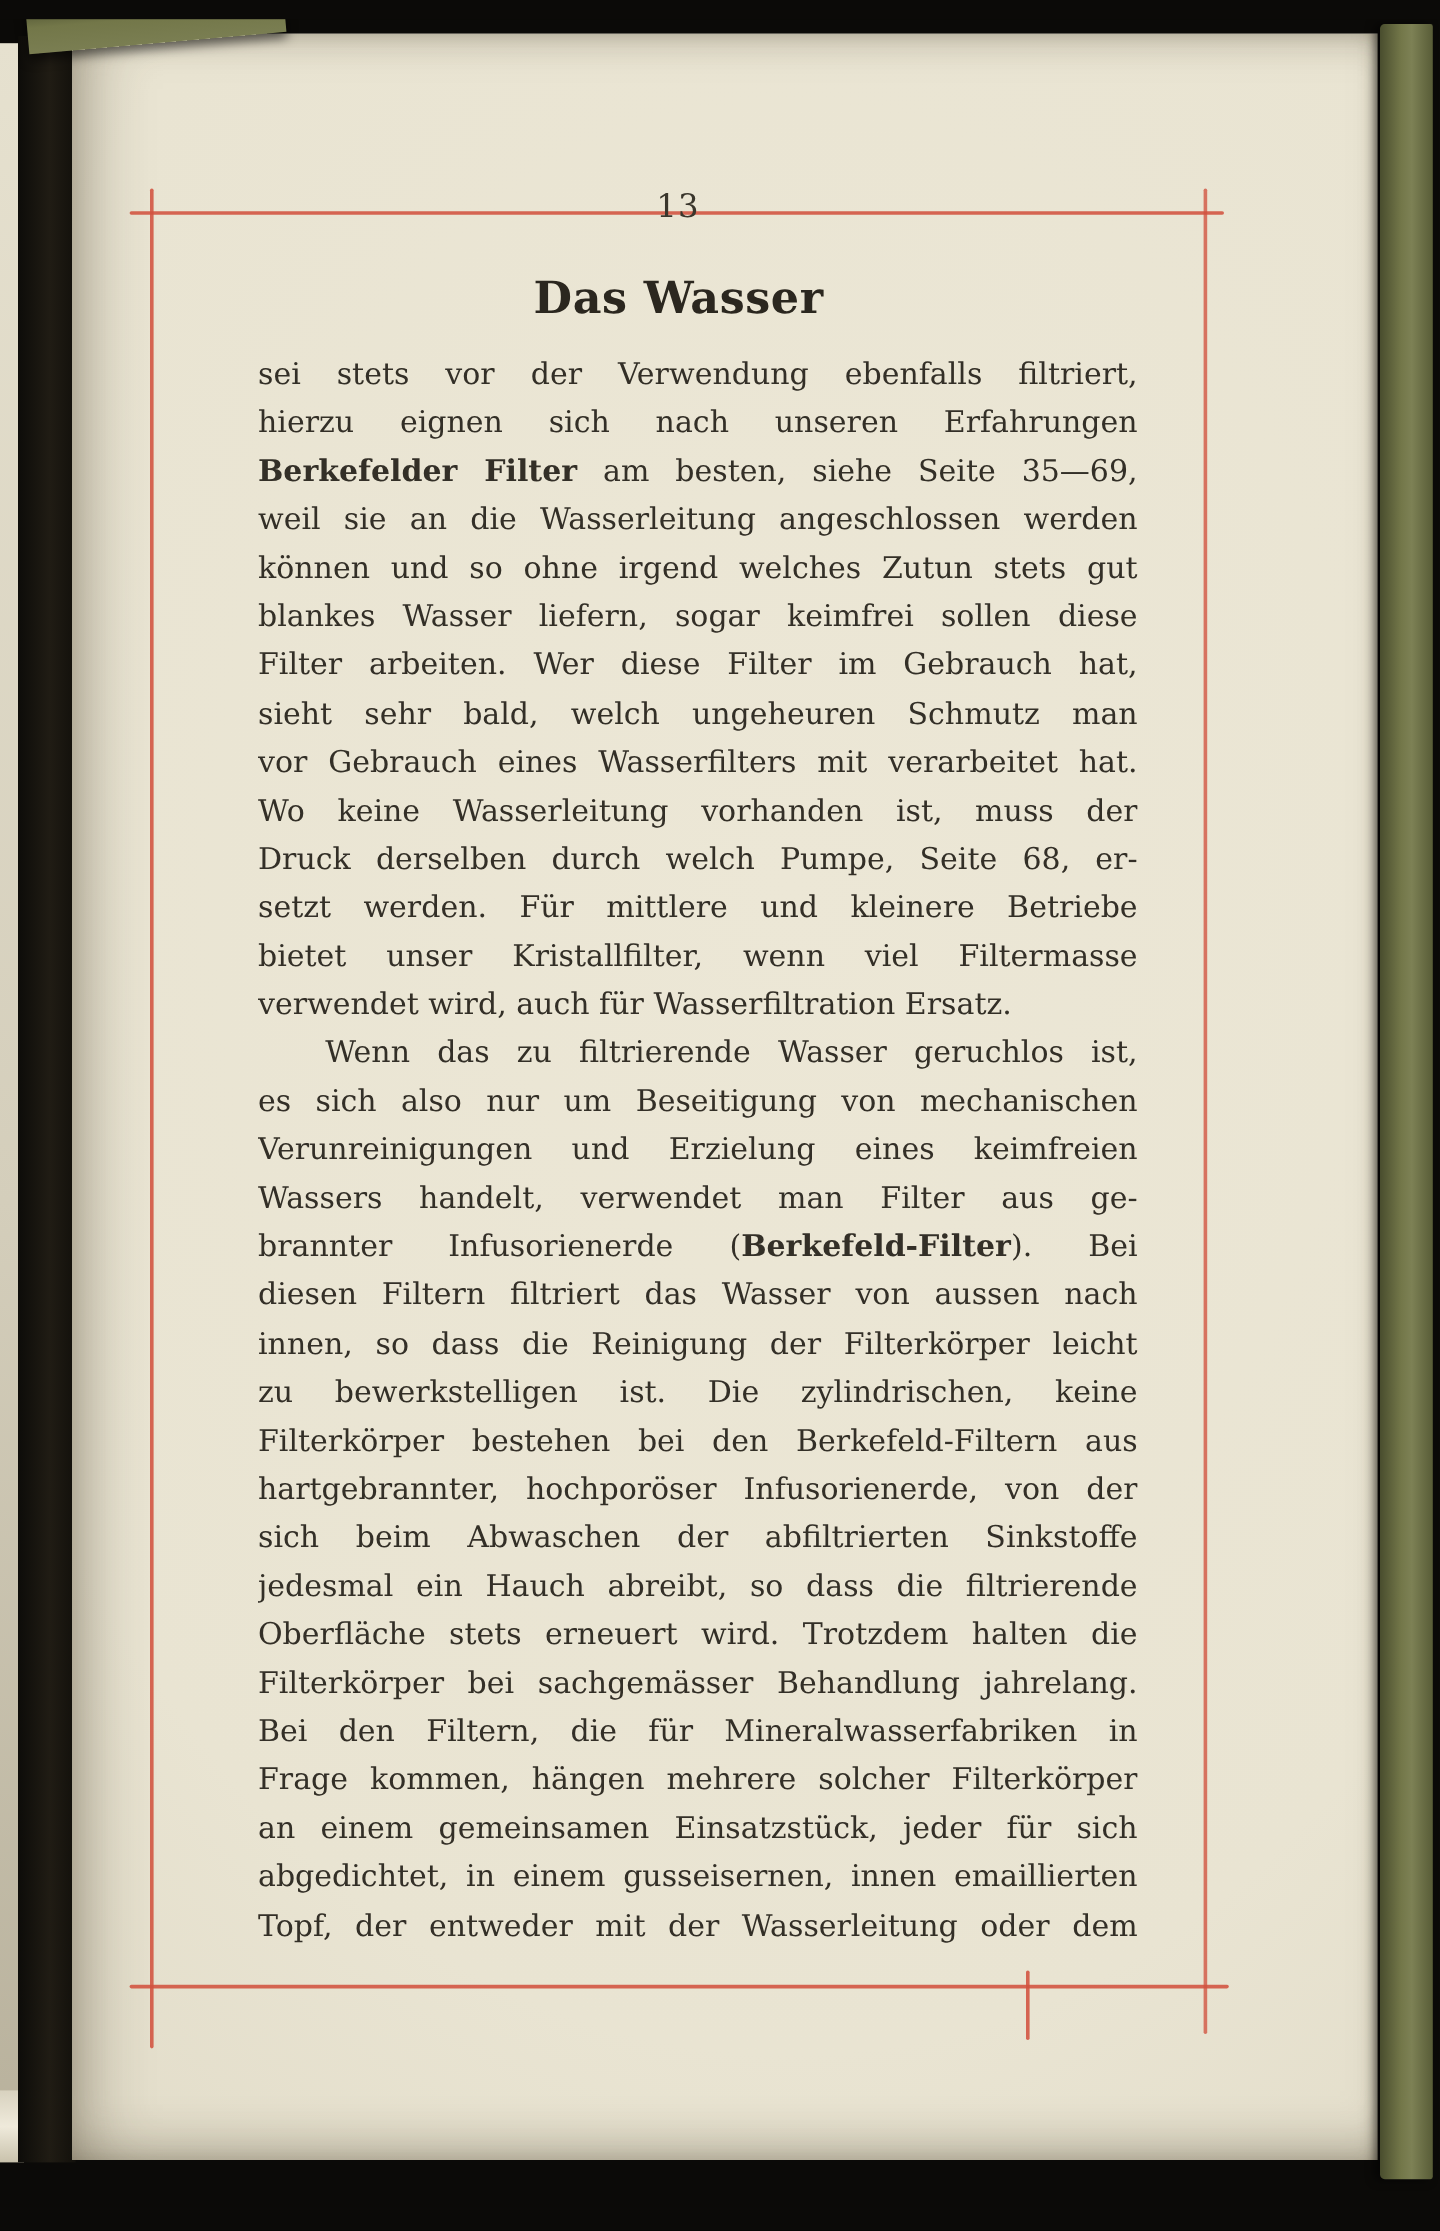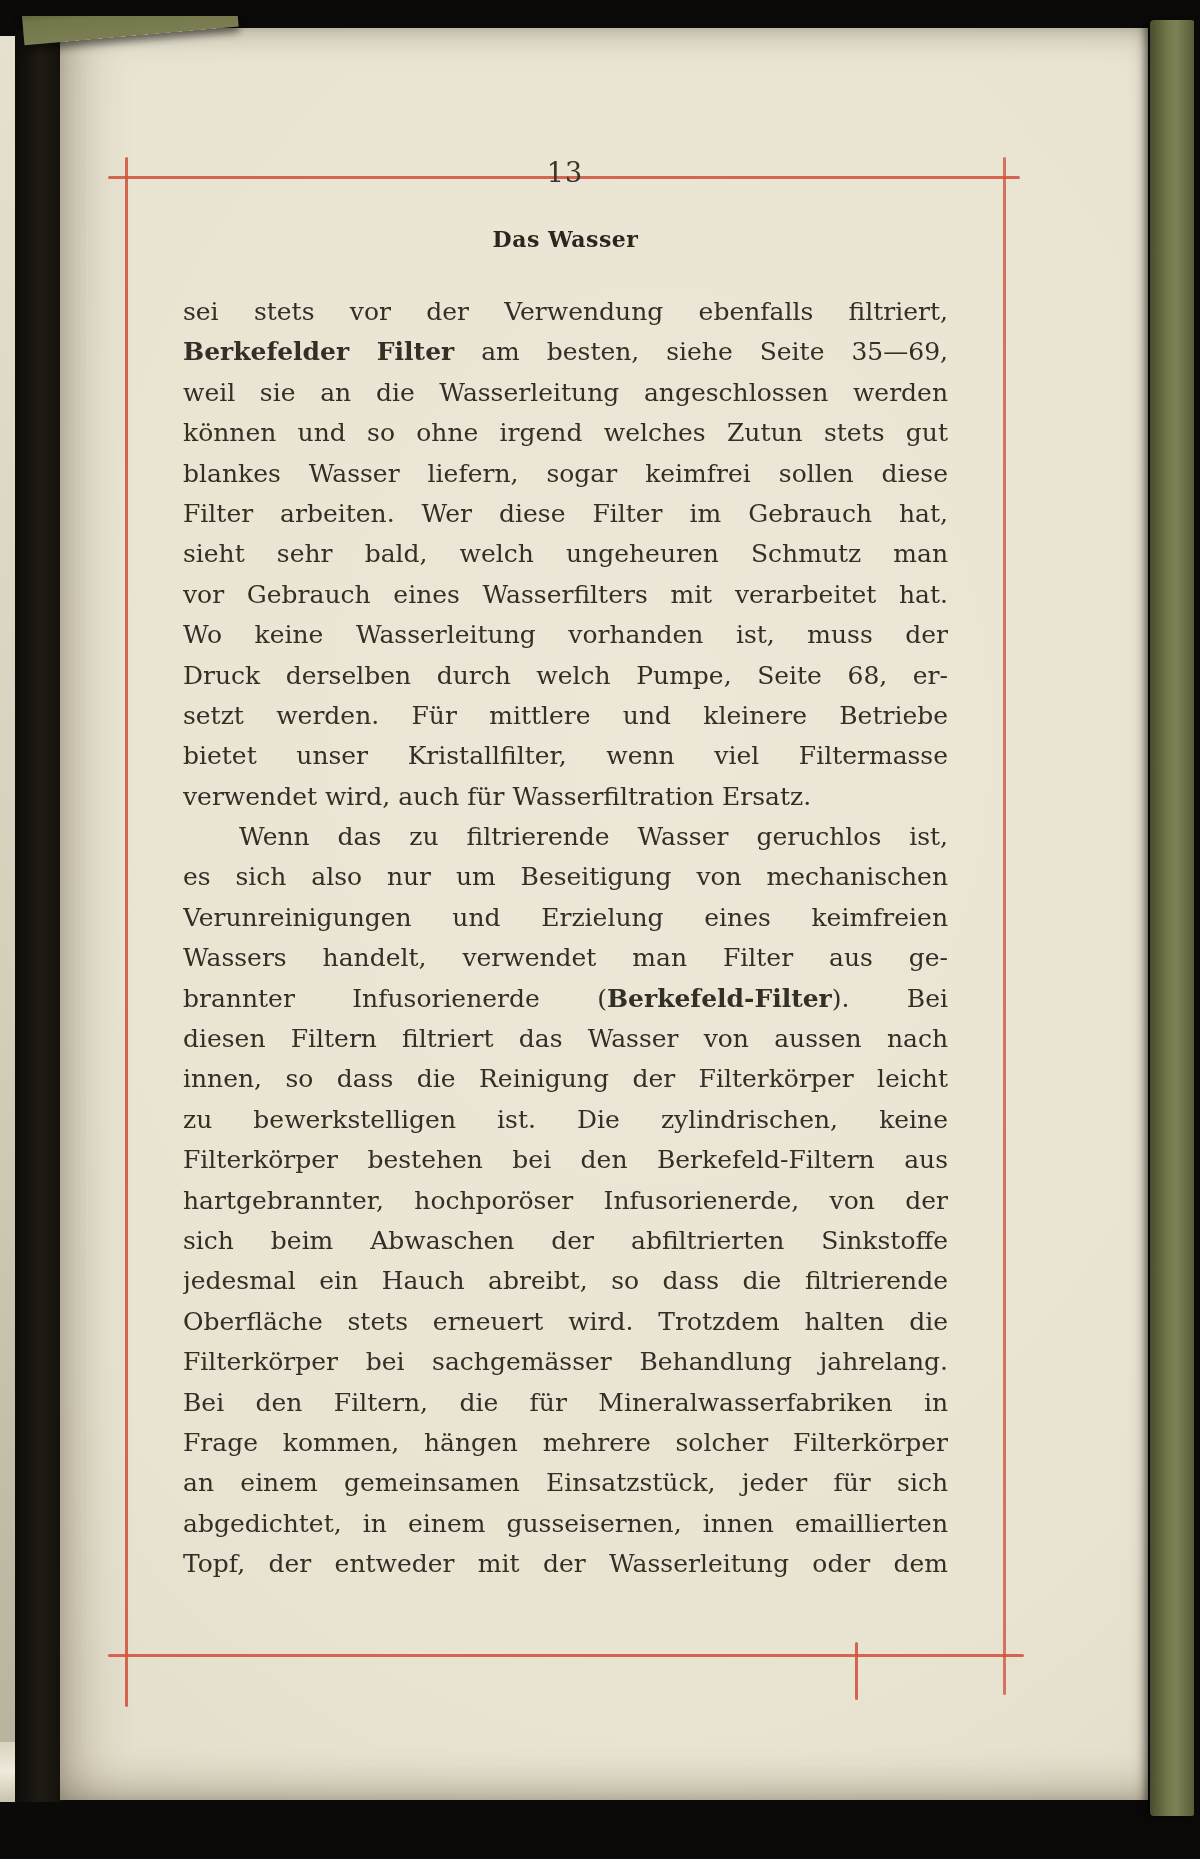--- a/index.html
+++ b/index.html
@@ -61,30 +61,30 @@
   .rule-left   { left:125px; top:157px; width:3px; height:1550px; }
   .rule-right  { left:1003px; top:157px; width:3px; height:1538px; opacity:.78; }
   .rule-tick   { left:855px; top:1642px; width:3px; height:58px; }
   
   .page-number {
     position:absolute; left:110px; top:130px; width:910px;
     text-align:center; font-size:27px; color:#3a362c; letter-spacing:1px;margin-top:27px;
   }
   .title {
     position:absolute; left:183px; top:226px; width:765px;
-    text-align:center; font-size:22px; font-weight:bold; color:#2b271f;
+    text-align:center; font-size:37px; font-weight:bold; color:#2b271f;
     letter-spacing:.5px;
   }
   .body-text {
     position:absolute; left:183px; top:292px; width:765px;
     font-size:25px; line-height:40.4px; color:var(--ink,#332f27);
   }
   .line {
     text-align:justify; text-align-last:justify;
-    height:40.4px; overflow:hidden;
+    height:40.4px; overflow:hidden;margin-left:32px;
   }
   .line.no-just { text-align-last:left; }
   .line.indent { padding-left:56px; }
   .b { font-weight:bold; }
 </style>
 </head>
 <body>
 
 <div class="scene">
 
@@ -101,20 +101,21 @@
   <div class="rule rule-top"></div>
   <div class="rule rule-bottom"></div>
   <div class="rule rule-left"></div>
   <div class="rule rule-right"></div>
   <div class="rule rule-tick"></div>
 
   <div class="page-number">13</div>
   <div class="title">Das Wasser</div>
   <div class="body-text" id="body-text">
       <div class="line"><span>sei stets vor der Verwendung ebenfalls filtriert,</span></div>
+      <div class="line"><span>hierzu eignen sich nach unseren Erfahrungen</span></div>
       <div class="line"><span class="b">Berkefelder Filter</span><span> am besten, siehe Seite 35—69,</span></div>
       <div class="line"><span>weil sie an die Wasserleitung angeschlossen werden</span></div>
       <div class="line"><span>können und so ohne irgend welches Zutun stets gut</span></div>
       <div class="line"><span>blankes Wasser liefern, sogar keimfrei sollen diese</span></div>
       <div class="line"><span>Filter arbeiten. Wer diese Filter im Gebrauch hat,</span></div>
       <div class="line"><span>sieht sehr bald, welch ungeheuren Schmutz man</span></div>
       <div class="line"><span>vor Gebrauch eines Wasserfilters mit verarbeitet hat.</span></div>
       <div class="line"><span>Wo keine Wasserleitung vorhanden ist, muss der</span></div>
       <div class="line"><span>Druck derselben durch welch Pumpe, Seite 68, er-</span></div>
       <div class="line"><span>setzt werden. Für mittlere und kleinere Betriebe</span></div>

